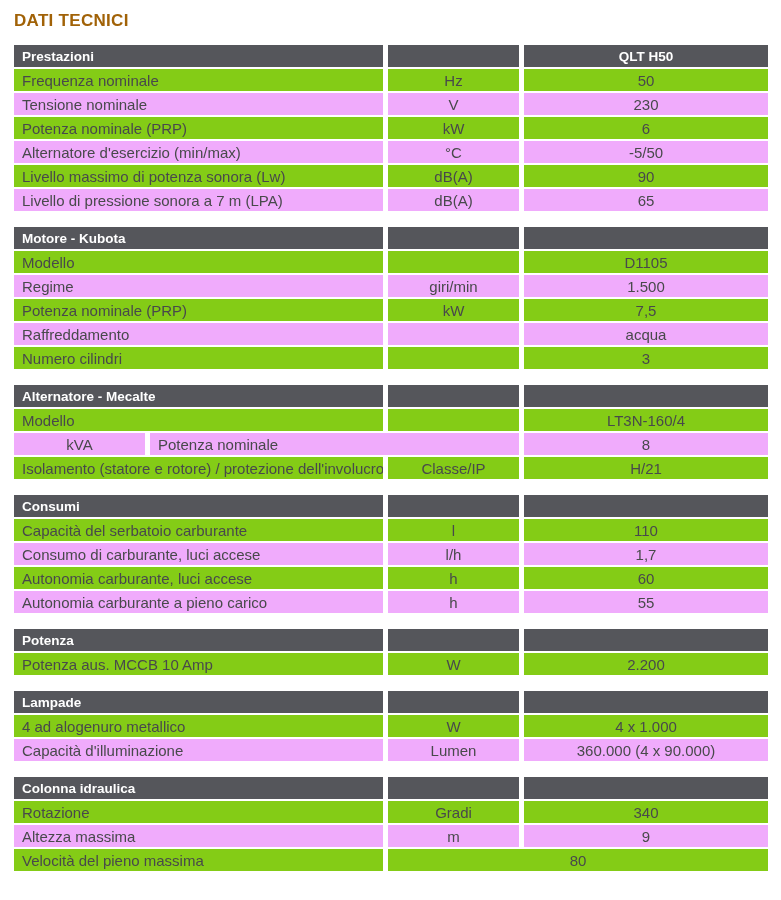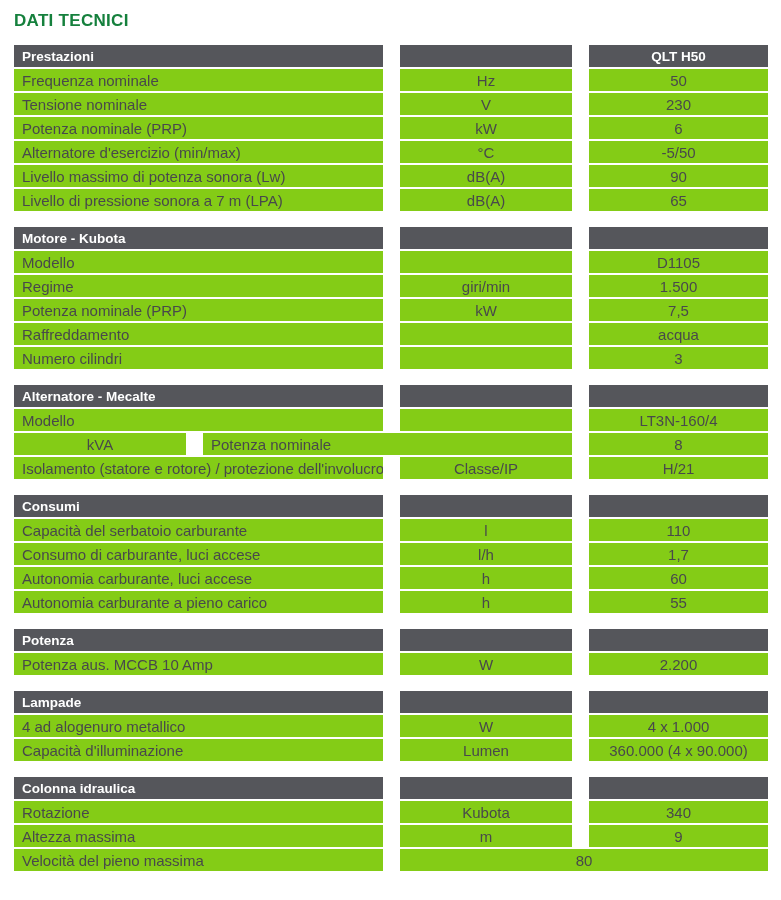--- a/index.html
+++ b/index.html
@@ -6,40 +6,40 @@
   html, body {
     width: 781px; height: 900px;
     background: #ffffff;
     font-family: "Liberation Sans", sans-serif;
     overflow: hidden;
   }
   .page { width: 781px; height: 900px; padding: 11px 13px 0 14px; }
   .title {
     font-size: 17px;
     font-weight: bold;
-    color: #15803d;
+    color: #a16207;
     letter-spacing: 0.3px;
     margin-bottom: 14px;
   }
   .tables { width: 754px; }
   .section { margin-bottom: 16px; }
-  .row { display: flex; height: 22px; margin-bottom: 2px; column-gap: 17px; }
+  .row { display: flex; height: 22px; margin-bottom: 2px; column-gap: 5px; }
   .cell { display: flex; align-items: center; overflow: hidden; white-space: nowrap; }
   .c1 { width: 369px; padding-left: 8px; justify-content: flex-start; }
-  .c2 { width: 172px; justify-content: center; }
+  .c2 { width: 131px; justify-content: center; }
   .c3 { flex: 1; justify-content: center; }
   .header-row .cell {
     background: #55565b;
     color: #ffffff;
     font-weight: bold;
     font-size: 13.5px;
   }
   .data-row .cell { color: #48494b; font-size: 15px; }
   .data-row.odd  .cell { background: #84cc16; }
-  .data-row.even .cell { background: #84cc16; }
+  .data-row.even .cell { background: #f0abfc; }
 </style>
 </head>
 <body>
 
 <div class="page">
   <h1 class="title">DATI TECNICI</h1>
   <div class="tables" id="sections-container">
   <div class="section">
     <div class="row header-row">
       <div class="cell c1">Prestazioni</div>
@@ -216,21 +216,21 @@
 
   <div class="section">
     <div class="row header-row">
       <div class="cell c1">Colonna idraulica</div>
       <div class="cell c2"></div>
       <div class="cell c3"></div>
     </div>
 
   <div class="row data-row odd">
     <div class="cell c1">Rotazione</div>
-    <div class="cell c2">Kubota</div>
+    <div class="cell c2">Gradi</div>
     <div class="cell c3">340</div>
   </div>
 
   <div class="row data-row even">
     <div class="cell c1">Altezza massima</div>
     <div class="cell c2">m</div>
     <div class="cell c3">9</div>
   </div>
 
   <div class="row data-row odd">

